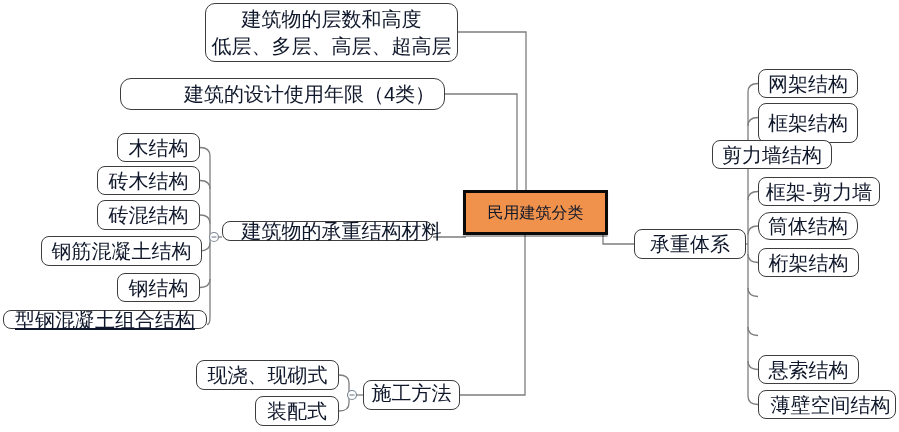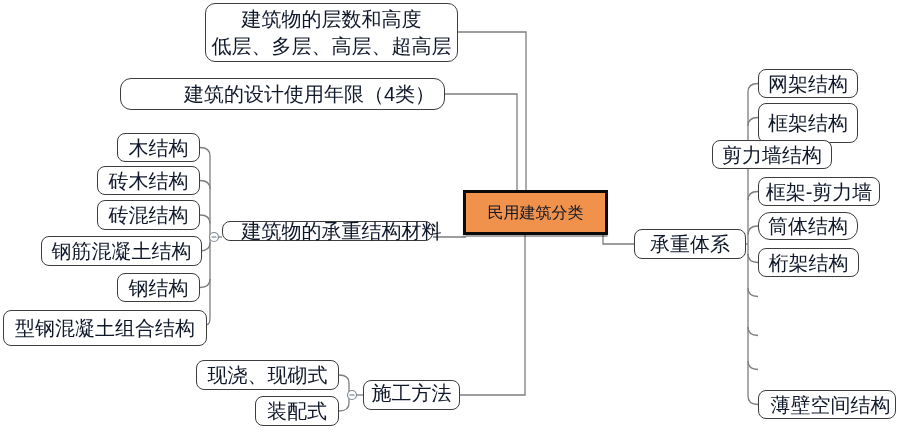--- a/index.html
+++ b/index.html
@@ -126,21 +126,21 @@
   </div>
   <div class="node" style="left:97px; top:200px; width:103px; height:30px;">
     <span>砖混结构</span>
   </div>
   <div class="node" style="left:41px; top:236px; width:161px; height:30px;">
     <span>钢筋混凝土结构</span>
   </div>
   <div class="node" style="left:117px; top:273px; width:83px; height:29px;">
     <span>钢结构</span>
   </div>
-  <div class="node" style="left:3px; top:310px; width:204px; height:36px;">
+  <div class="node" style="left:3px; top:310px; width:204px; height:19px;text-decoration:underline;">
     <span>型钢混凝土组合结构</span>
   </div>
 
   <div class="node" style="left:363px; top:380px; width:97px; height:30px;font-family:Liberation Mono, monospace;">
     <span>施工方法</span>
   </div>
   <div class="node" style="left:196px; top:360px; width:143px; height:30px;">
     <span>现浇、现砌式</span>
   </div>
   <div class="node" style="left:255px; top:396px; width:84px; height:30px;">
@@ -161,17 +161,20 @@
   </div>
   <div class="node" style="left:758px; top:177px; width:122px; height:29px;">
     <span>框架-剪力墙</span>
   </div>
   <div class="node" style="left:758px; top:212px; width:100px; height:28px;border-radius:12px;">
     <span>筒体结构</span>
   </div>
   <div class="node" style="left:758px; top:248px; width:101px; height:29px;">
     <span>桁架结构</span>
   </div>
+  <div class="node" style="left:758px; top:355px; width:101px; height:29px;">
+    <span>悬索结构</span>
+  </div>
   <div class="node" style="left:758px; top:390px; width:138px; height:29px;padding-left:7px;">
     <span>薄壁空间结构</span>
   </div>
 
 </div>
 
 </body></html>

